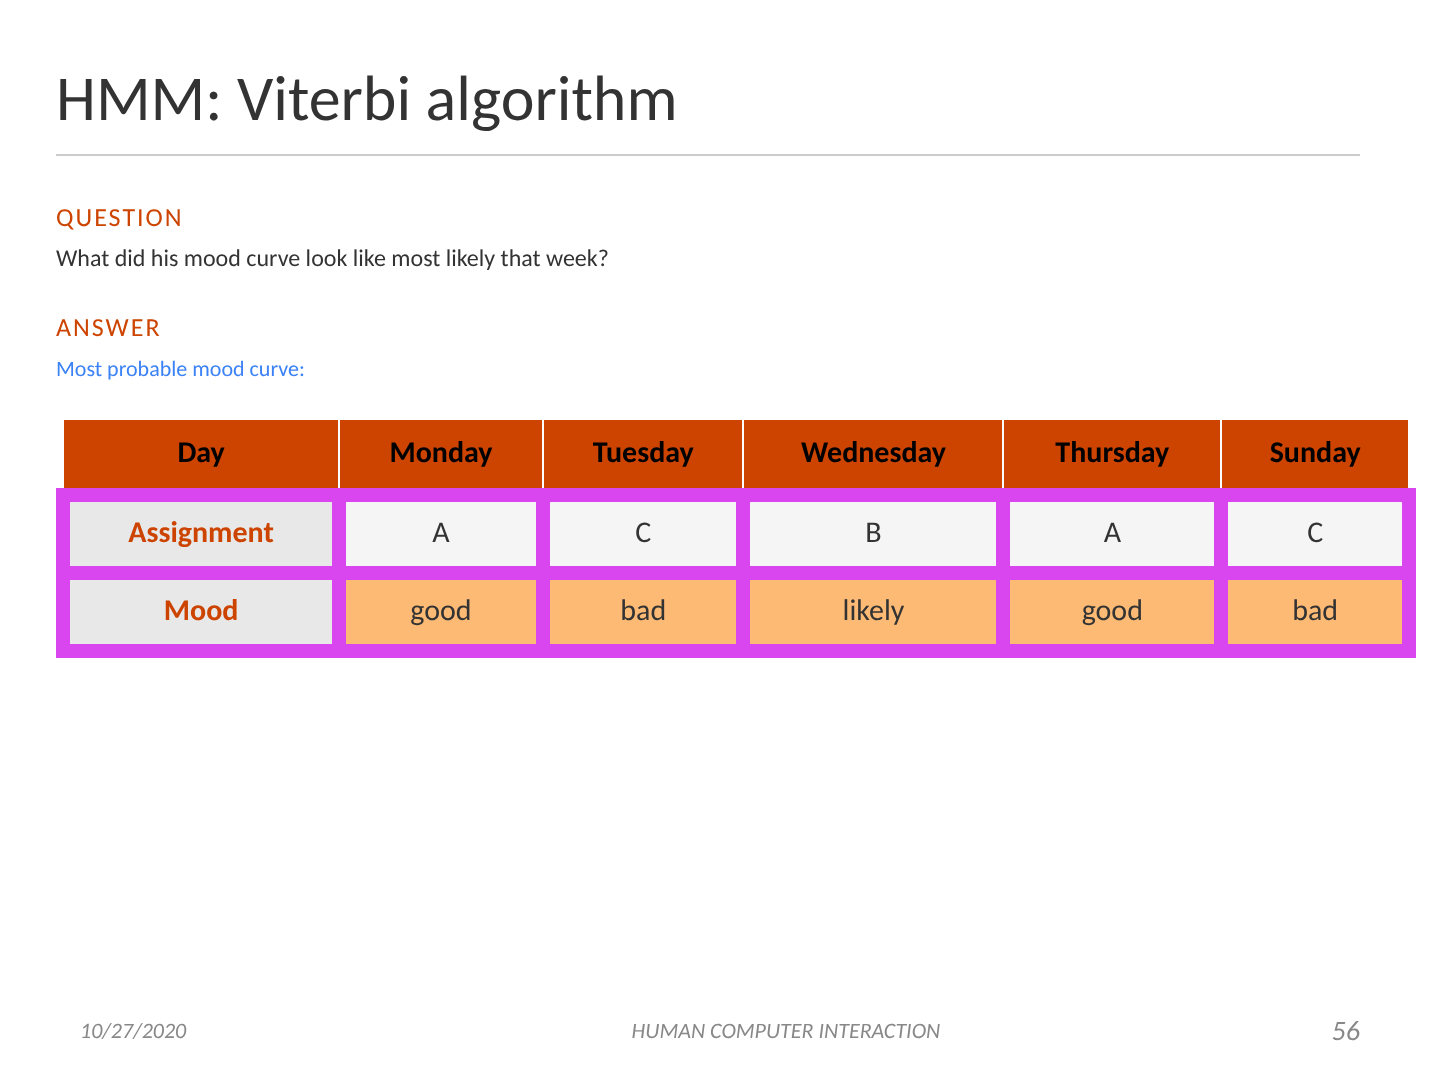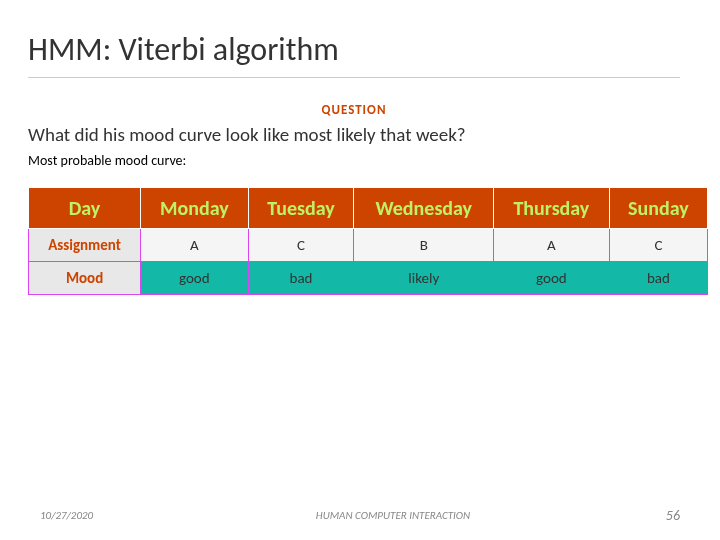--- a/index.html
+++ b/index.html
@@ -29,81 +29,80 @@
       font-size: 32px;
       font-weight: 300;
       color: #333333;
       margin-bottom: 10px;
       padding-bottom: 8px;
       border-bottom: 1px solid #cccccc;
     }
 
     .section-label {
       font-size: 13px;
-      font-weight: 700;
+      font-weight: 400;
       color: #cc4400;
       text-transform: uppercase;
       letter-spacing: 1px;
       margin-top: 14px;
       margin-bottom: 6px;
-      text-align: center;
     }
 
     .question-text {
-      font-size: 19px;
+      font-size: 12px;
       color: #333333;
       margin-bottom: 6px;
     }
 
     .answer-text {
-      font-size: 14px;
-      color: #000000;
+      font-size: 11px;
+      color: #3b82f6;
       margin-bottom: 14px;
     }
 
     .table-wrapper {
       margin-top: 4px;
     }
 
     table {
       border-collapse: collapse;
       width: 680px;
     }
 
     thead tr {
       background-color: #cc4400;
     }
 
     thead tr th {
-      color: #bef264;
-      font-size: 20px;
+      color: #000000;
+      font-size: 15px;
       font-weight: 600;
       padding: 8px 12px;
       text-align: center;
       border: 1px solid #ffffff;
     }
 
     thead tr th:first-child {
       text-align: center;
     }
 
     tbody tr {
-      background-color: #14b8a6;
+      background-color: #fdba74;
     }
 
     tbody tr:nth-child(odd) {
       background-color: #f5f5f5;
     }
 
     tbody tr td {
       font-size: 15px;
       color: #333333;
       padding: 7px 12px;
       text-align: center;
-      border: 1px solid #d946ef;
+      border: 7px solid #d946ef;
     }
 
     tbody tr td:first-child {
       font-weight: 600;
       color: #cc4400;
       background-color: #e8e8e8;
     }
 
     .footer {
       position: absolute;
@@ -137,20 +136,21 @@
 </head>
 <body>
 
 <div class="page">
 
   <h1 class="title">HMM: Viterbi algorithm</h1>
 
   <div class="section-label">Question</div>
   <p class="question-text">What did his mood curve look like most likely that week?</p>
 
+  <div class="section-label">Answer</div>
   <p class="answer-text">Most probable mood curve:</p>
 
   <div class="table-wrapper">
     <table>
       <thead>
         <tr>
           <th>Day</th>
           <th>Monday</th>
           <th>Tuesday</th>
           <th>Wednesday</th>

